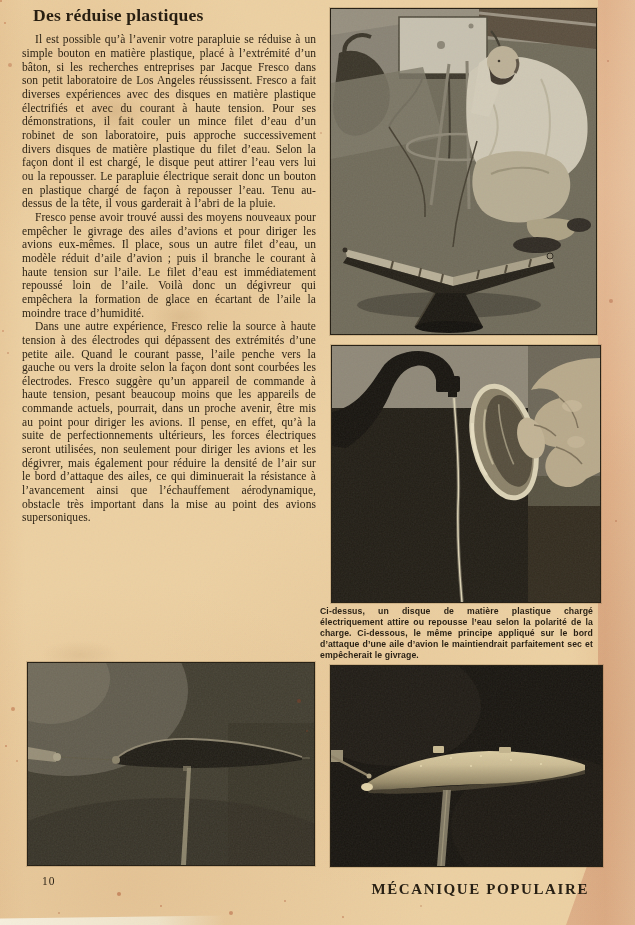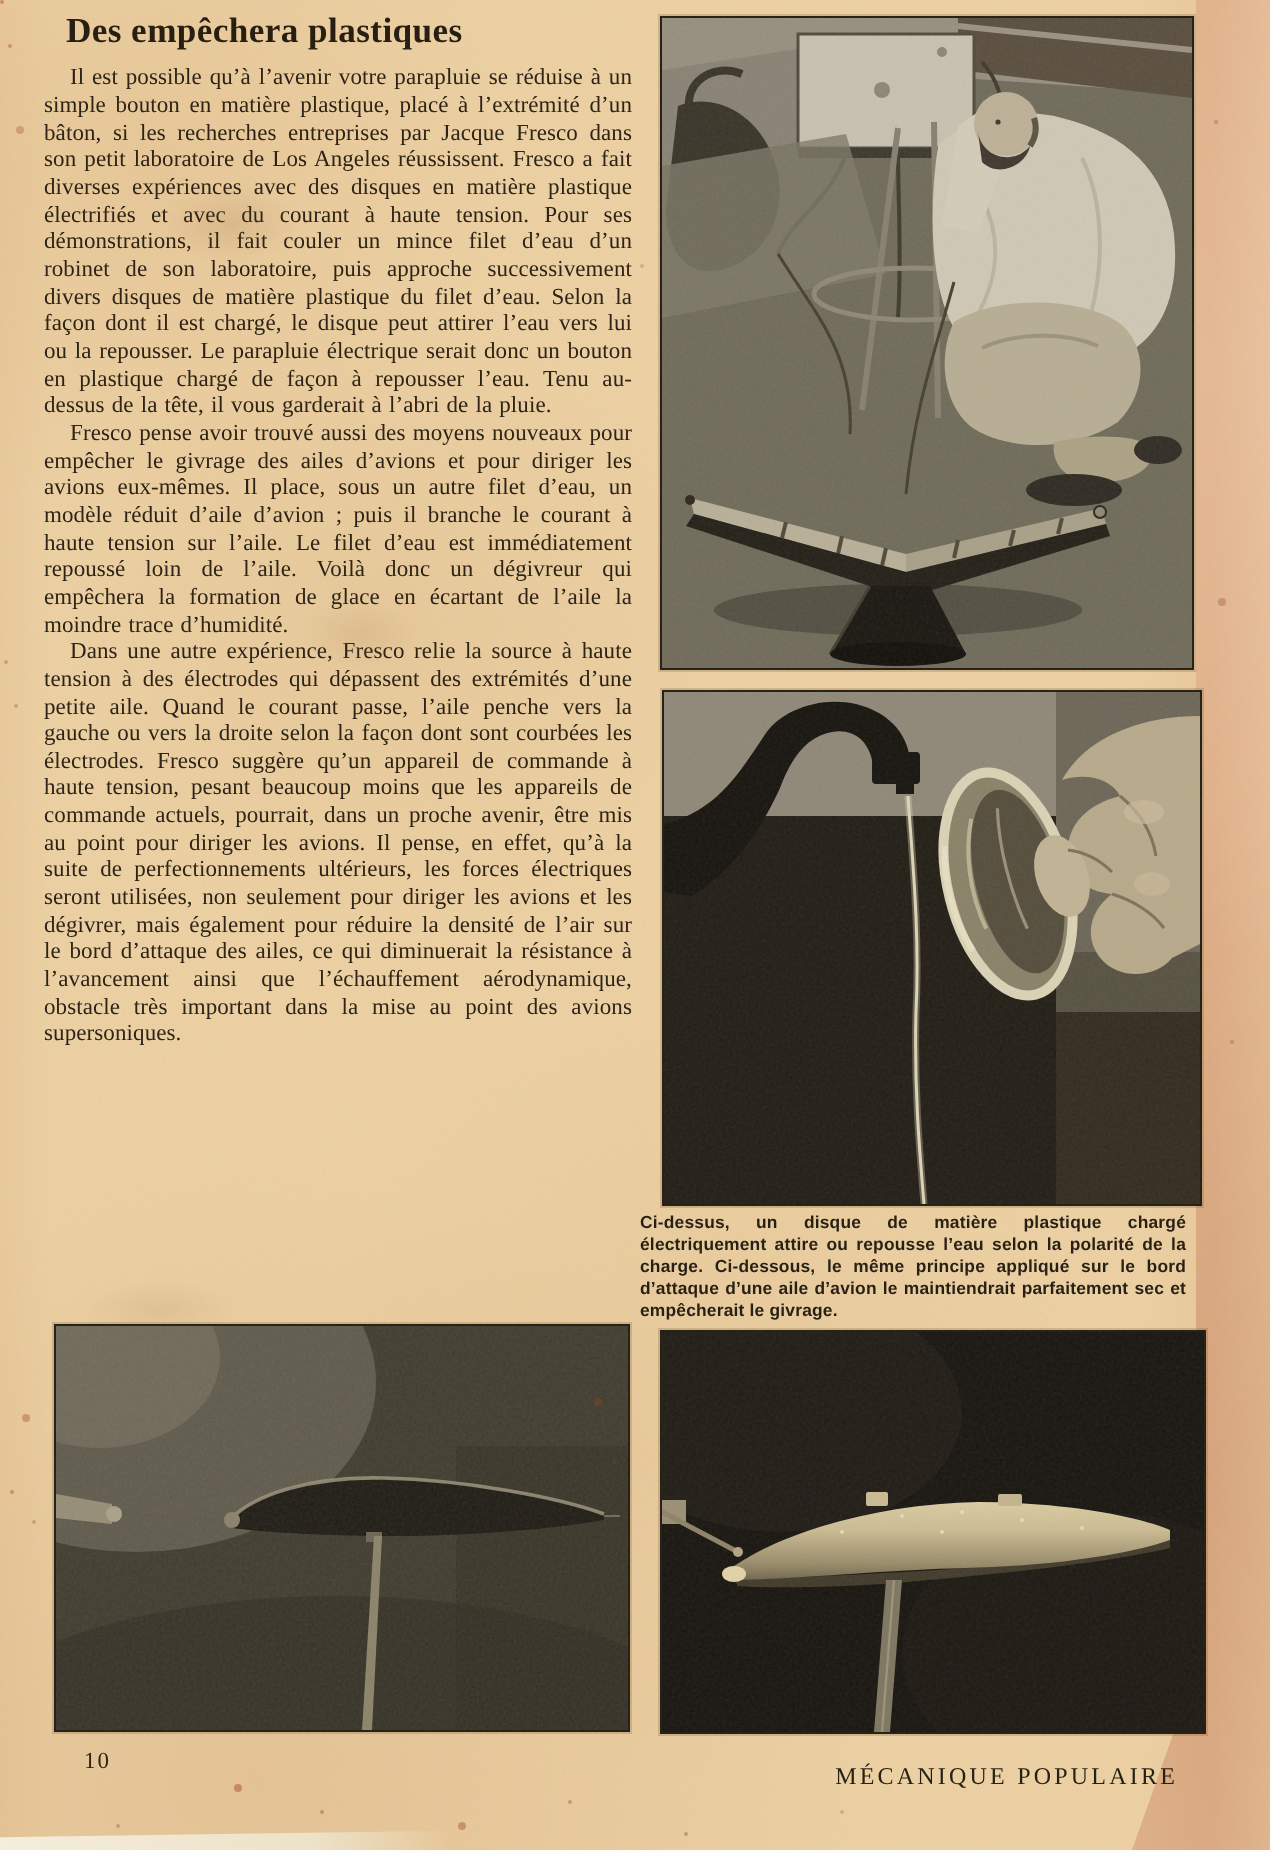--- a/index.html
+++ b/index.html
@@ -50,21 +50,21 @@
   .ph3{left:27px;top:662px;width:286px;height:202px;}
   .ph4{left:330px;top:665px;width:271px;height:200px;}
   
   .caption{
     position:absolute;left:320px;top:606px;width:273px;
     font-family:"Liberation Sans",sans-serif;font-size:8.7px;line-height:10.9px;
     font-weight:700;text-align:justify;color:#241c10;letter-spacing:.1px;
   }
   
   .page-num{position:absolute;left:42px;top:875px;font-size:11.5px;font-weight:400;color:#2b2114;letter-spacing:1px;}
-  .mag-name{position:absolute;right:46px;top:881px;font-size:12px;font-weight:400;letter-spacing:1.6px;color:#241c10;}
+  .mag-name{position:absolute;right:46px;top:881px;font-size:15px;font-weight:700;letter-spacing:1.6px;color:#241c10;}
   
   .stain{position:absolute;border-radius:50%;pointer-events:none;}
   .speckles{
     position:absolute;left:0;top:0;width:2px;height:2px;border-radius:50%;
     background:rgba(170,72,36,.45);
     box-shadow:
       4px 22px 0 rgba(170,72,36,.4), 9px 64px 0 1px rgba(160,60,30,.3),
       2px 330px 0 rgba(170,72,36,.35), 7px 352px 0 rgba(150,55,28,.3),
       12px 708px 0 1px rgba(170,72,36,.4), 5px 745px 0 rgba(160,60,30,.4),
       16px 760px 0 rgba(160,60,30,.3), 320px 132px 0 rgba(150,60,30,.25),
@@ -80,21 +80,21 @@
 </head>
 <body>
 
 <div class="page">
 
   <div class="edge-strip"></div>
   <div class="bottom-sliver"></div>
 
   <div class="col">
     <h1 class="title">
-      <span>Des empêchera plastiques</span>
+      <span>Des réduise plastiques</span>
     </h1>
     <div class="body">
       <p>Il est possible qu’à l’avenir votre parapluie se réduise à un simple bouton en matière plastique, placé à l’extrémité d’un bâton, si les recherches entreprises par Jacque Fresco dans son petit laboratoire de Los Angeles réussissent. Fresco a fait diverses expériences avec des disques en matière plastique électrifiés et avec du courant à haute tension. Pour ses démonstrations, il fait couler un mince filet d’eau d’un robinet de son laboratoire, puis approche successivement divers disques de matière plastique du filet d’eau. Selon la façon dont il est chargé, le disque peut attirer l’eau vers lui ou la repousser. Le parapluie électrique serait donc un bouton en plastique chargé de façon à repousser l’eau. Tenu au-dessus de la tête, il vous garderait à l’abri de la pluie.</p>
       <p>Fresco pense avoir trouvé aussi des moyens nouveaux pour empêcher le givrage des ailes d’avions et pour diriger les avions eux-mêmes. Il place, sous un autre filet d’eau, un modèle réduit d’aile d’avion ; puis il branche le courant à haute tension sur l’aile. Le filet d’eau est immédiatement repoussé loin de l’aile. Voilà donc un dégivreur qui empêchera la formation de glace en écartant de l’aile la moindre trace d’humidité.</p>
       <p>Dans une autre expérience, Fresco relie la source à haute tension à des électrodes qui dépassent des extrémités d’une petite aile. Quand le courant passe, l’aile penche vers la gauche ou vers la droite selon la façon dont sont courbées les électrodes. Fresco suggère qu’un appareil de commande à haute tension, pesant beaucoup moins que les appareils de commande actuels, pourrait, dans un proche avenir, être mis au point pour diriger les avions. Il pense, en effet, qu’à la suite de perfectionnements ultérieurs, les forces électriques seront utilisées, non seulement pour diriger les avions et les dégivrer, mais également pour réduire la densité de l’air sur le bord d’attaque des ailes, ce qui diminuerait la résistance à l’avancement ainsi que l’échauffement aérodynamique, obstacle très important dans la mise au point des avions supersoniques.</p>
     </div>
   </div>
 
   <figure class="ph1">
     <svg width="265" height="325" viewBox="0 0 265 325">

